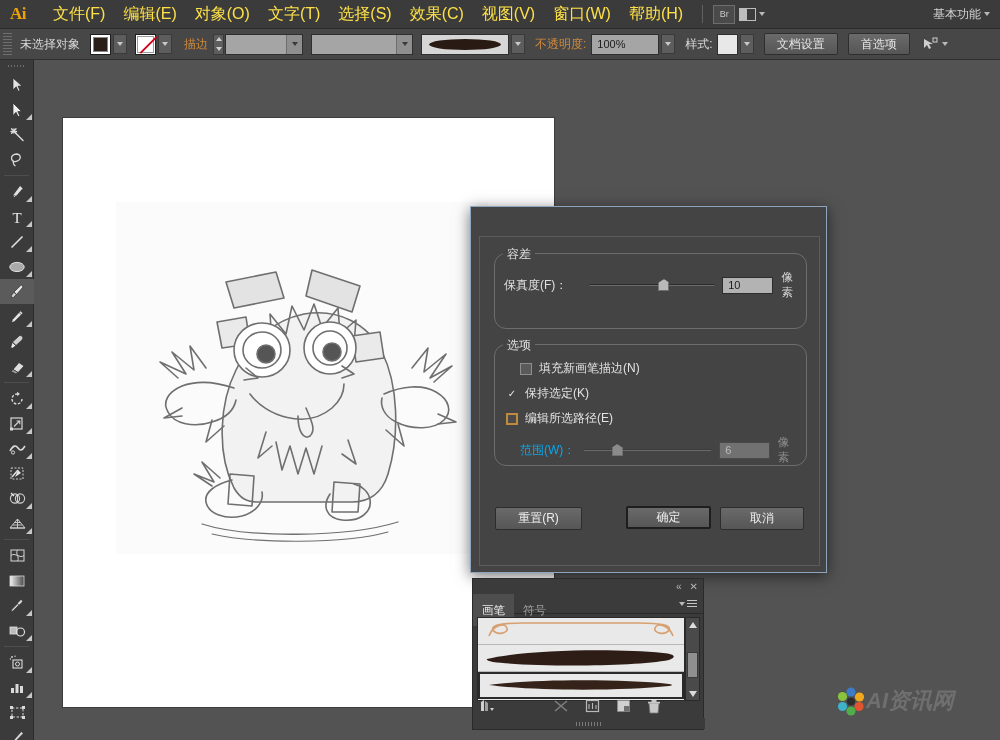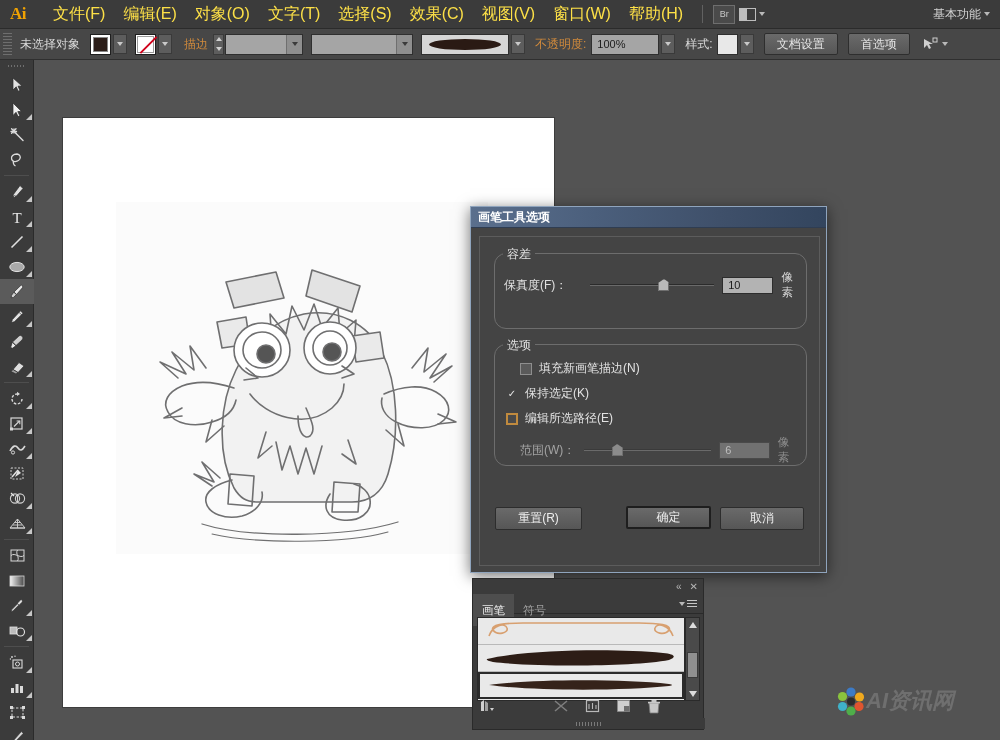--- a/index.html
+++ b/index.html
@@ -192,21 +192,21 @@
 
   .fieldset {
     position: absolute; border: 1px solid #6d6d6d; border-radius: 12px;
   }
   .legend {
     position: absolute; top: -8px; left: 8px; background: #444444;
     color: #e1e1e1; font-size: 12px; padding: 0 4px;
   }
   .row { position: absolute; display: flex; align-items: center; }
   .row-label { color: #e0e0e0; font-size: 12px; white-space: nowrap; }
-  .row-label.dim { color: #a3a3a3; }
+  .row-label.dim { color: #0ea5e9; }
 
   .slider { position: relative; height: 14px; display: flex; align-items: center; }
   .slider .track { position: absolute; left: 0; right: 0; height: 2px; background: #2b2b2b; border-bottom: 1px solid #6a6a6a; }
   .slider .track.dim { background: #3a3a3a; }
   .slider .knob {
     position: absolute; width: 11px; height: 12px; background: #b9b9b9;
     border: 1px solid #6f6f6f;
     clip-path: polygon(50% 0%, 100% 32%, 100% 100%, 0% 100%, 0% 32%);
   }
   .slider .knob.dim { background: #8b8b8b; }
@@ -625,23 +625,20 @@
 
             <path d="M86 322 C130 336 230 336 282 320" stroke-width="1.3"></path>
             <path d="M96 332 C140 342 228 342 272 330" stroke-width="1.1"></path>
           </g>
         </svg>
       </div>
     </div>
   </div>
 
   <div class="dialog">
-    <div class="dlg-title">
-      <span>画笔工具选项</span>
-    </div>
     <div class="dlg-body">
 
       <div class="fieldset" style="left:14px; top:16px; width:313px; height:76px;">
         <span class="legend">容差</span>
       </div>
 
       <div class="row" style="left:24px; top:33px; width:300px;">
         <span class="row-label" style="width:86px">保真度(F)：</span>
         <span class="slider" style="width:126px; margin-left:2px">
           <span class="track"></span>

